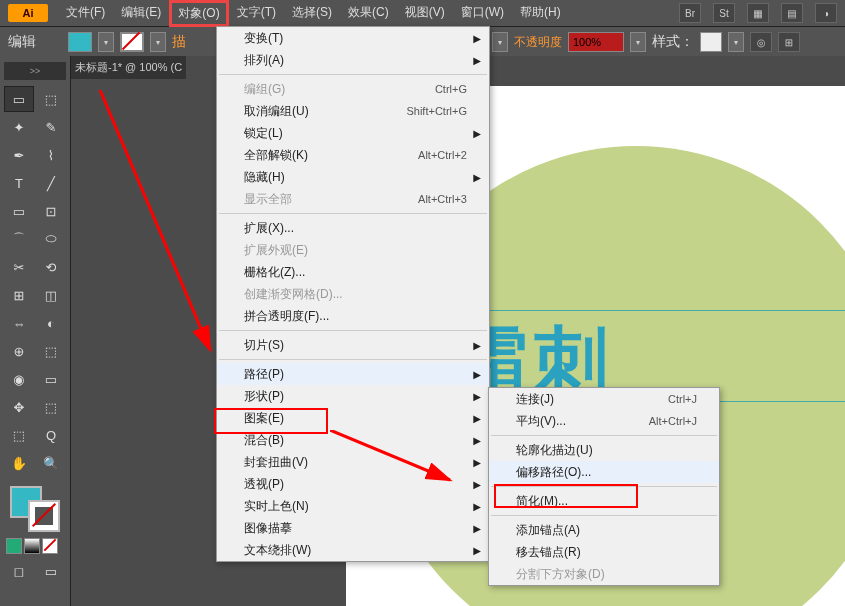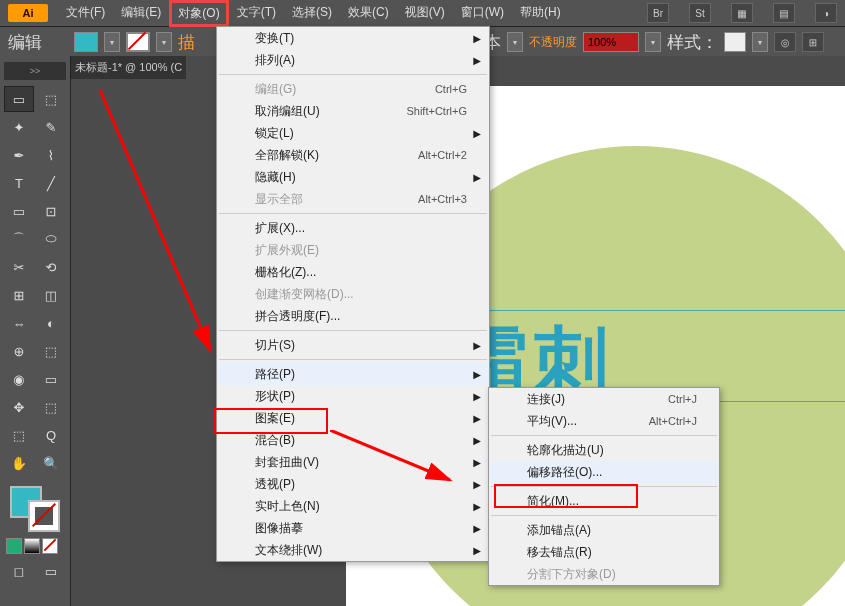--- a/index.html
+++ b/index.html
@@ -1,23 +1,23 @@
 <!DOCTYPE html>
 <html><head>
 <meta charset="utf-8">
 <style>
   html,body{margin:0;padding:0;width:845px;height:606px;background:#333333;font-family:"Microsoft YaHei",Arial,sans-serif;font-size:12px;color:#ccc;overflow:hidden}
   .menubar{height:26px;background:#535353;display:flex;align-items:center;padding-left:8px;border-bottom:1px solid #222}
   .ai-logo{width:40px;height:18px;background:#ff9a00;color:#330000;font-weight:bold;font-size:11px;display:flex;align-items:center;justify-content:center;margin-right:10px;border-radius:2px}
   .menu-item{padding:4px 8px;color:#ddd;cursor:default}
   .menu-item.hl{border:3px solid #ef4444;padding:2px 6px}
-  .menubar-icons{margin-left:auto;display:flex;gap:20px;align-items:center;padding-right:8px}
+  .menubar-icons{margin-left:auto;display:flex;gap:12px;align-items:center;padding-right:8px}
   .tb-icon{width:20px;height:18px;background:#444;border:1px solid #666;display:flex;align-items:center;justify-content:center;font-size:10px;color:#ccc}
   .optbar{height:30px;background:#535353;border-bottom:1px solid #222;display:flex;align-items:center;padding:0 8px;gap:6px}
-  .opt-label{color:#ddd;font-size:17px}
+  .opt-label{color:#ddd;font-size:14px}
   .swatch{width:22px;height:18px;border:1px solid #888}
   .swatch.fill{background:#33b8c4}
   .stroke-red{background:#fff}
   .opt-orange{color:#ff9933}
   .opt-input{background:#b91c1c;border:1px solid #888;height:18px;width:46px;font-size:11px;padding:0 4px;color:#000}
   .small-arrow{width:14px;height:18px;background:#666;border:1px solid #888;display:flex;align-items:center;justify-content:center;font-size:8px}
   
   .main{position:absolute;top:56px;left:0;right:0;bottom:0;display:flex}
   .toolcol{width:70px;background:#535353;border-right:1px solid #222;padding-top:4px}
   .tool-tab{height:18px;background:#333;margin:2px 4px;display:flex;align-items:center;justify-content:center;font-size:9px;color:#999}
@@ -38,21 +38,21 @@
   .green-circle{position:absolute;left:30px;top:60px;width:520px;height:520px;background:#c3d38a;border-radius:50%}
   .teal-text{position:absolute;left:26px;top:226px;font-size:76px;font-weight:bold;color:#2aa1bf;letter-spacing:4px;white-space:nowrap}
   .sel-box{position:absolute;left:18px;top:224px;width:520px;height:90px;border:1px solid #4aa;pointer-events:none}
   .sel-box:before,.sel-box:after{content:"";position:absolute;width:6px;height:6px;background:#fff;border:1px solid #4aa}
   .sel-box:before{left:-4px;top:-4px}
   .sel-box:after{right:-4px;bottom:-4px}
   
   .dropdown{position:absolute;background:#f0f0f0;border:1px solid #999;box-shadow:2px 2px 6px rgba(0,0,0,.3);font-size:12px;color:#222;z-index:10}
   .dd-main{left:216px;top:26px;width:272px}
   .dd-sub{left:488px;top:387px;width:230px}
-  .dd-row{height:22px;display:flex;align-items:center;padding:0 22px 0 38px;position:relative}
+  .dd-row{height:22px;display:flex;align-items:center;padding:0 22px 0 27px;position:relative}
   .dd-row.dis{color:#999}
   .dd-row.hov{background:#e8f0fb}
   .dd-row .arrow{position:absolute;right:8px;font-size:10px}
   .dd-row .sc{position:absolute;right:22px;color:#555;font-size:11px}
   .dd-sep{height:1px;background:#ccc;margin:3px 2px}
   .hl-box{border:2px solid red;position:absolute;pointer-events:none;z-index:20}
   .hl-path{left:214px;top:408px;width:110px;height:22px}
   .hl-offset{left:494px;top:484px;width:140px;height:20px}
   
   .red-arrow{position:absolute;z-index:15;pointer-events:none}

